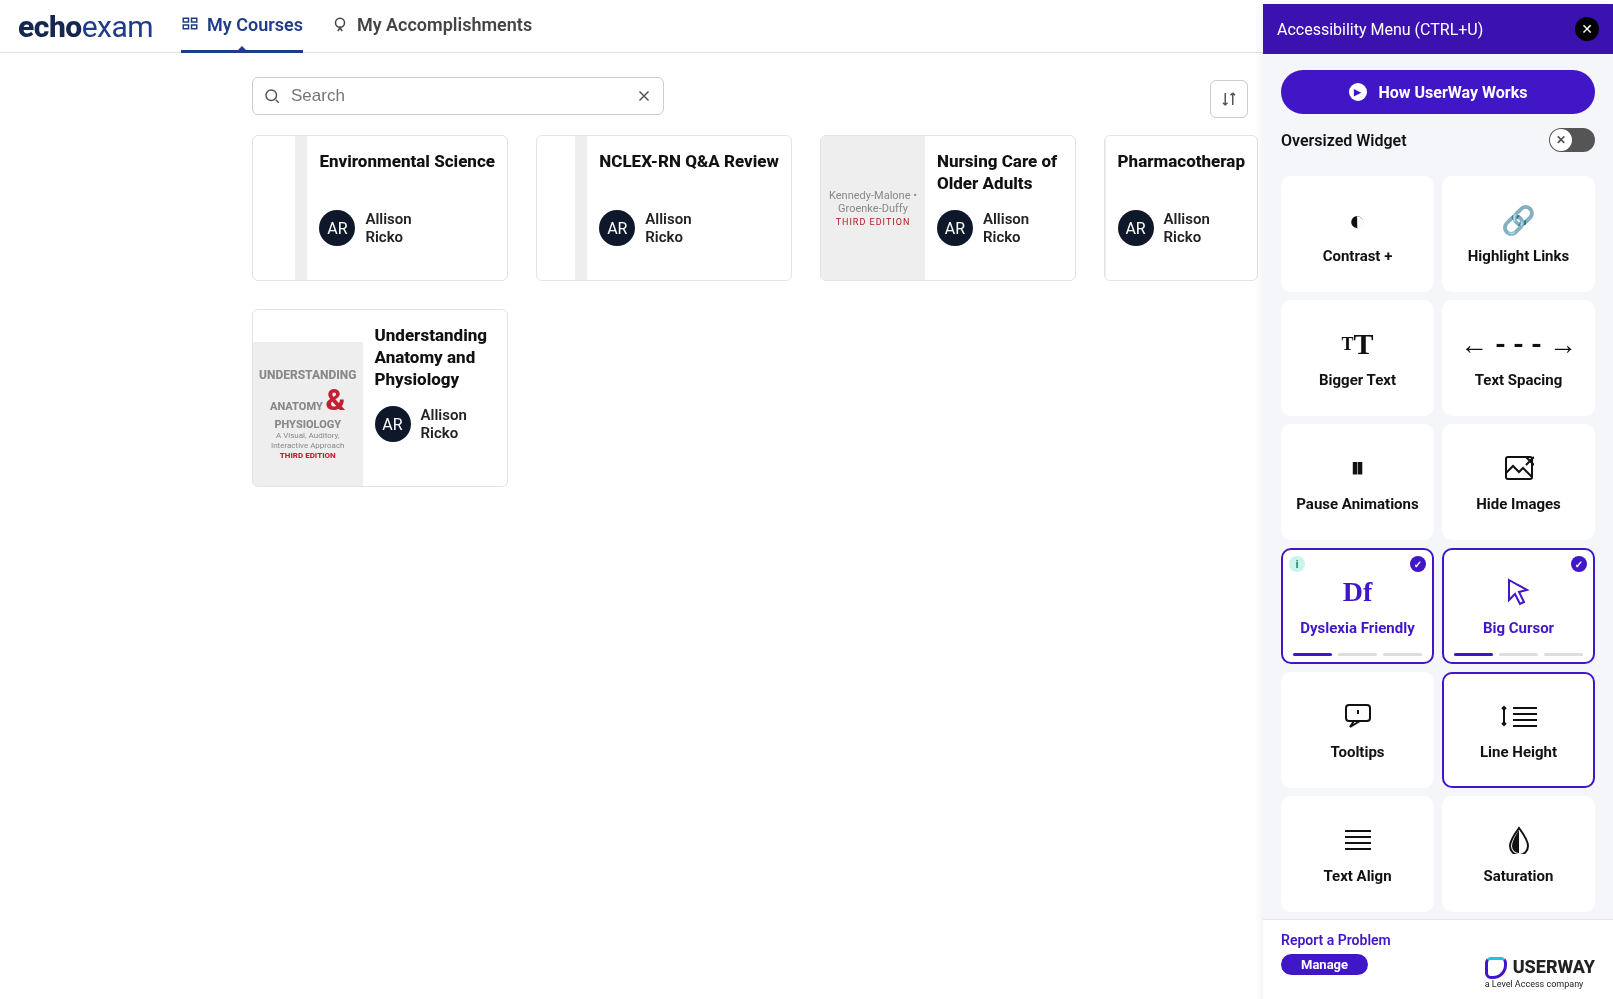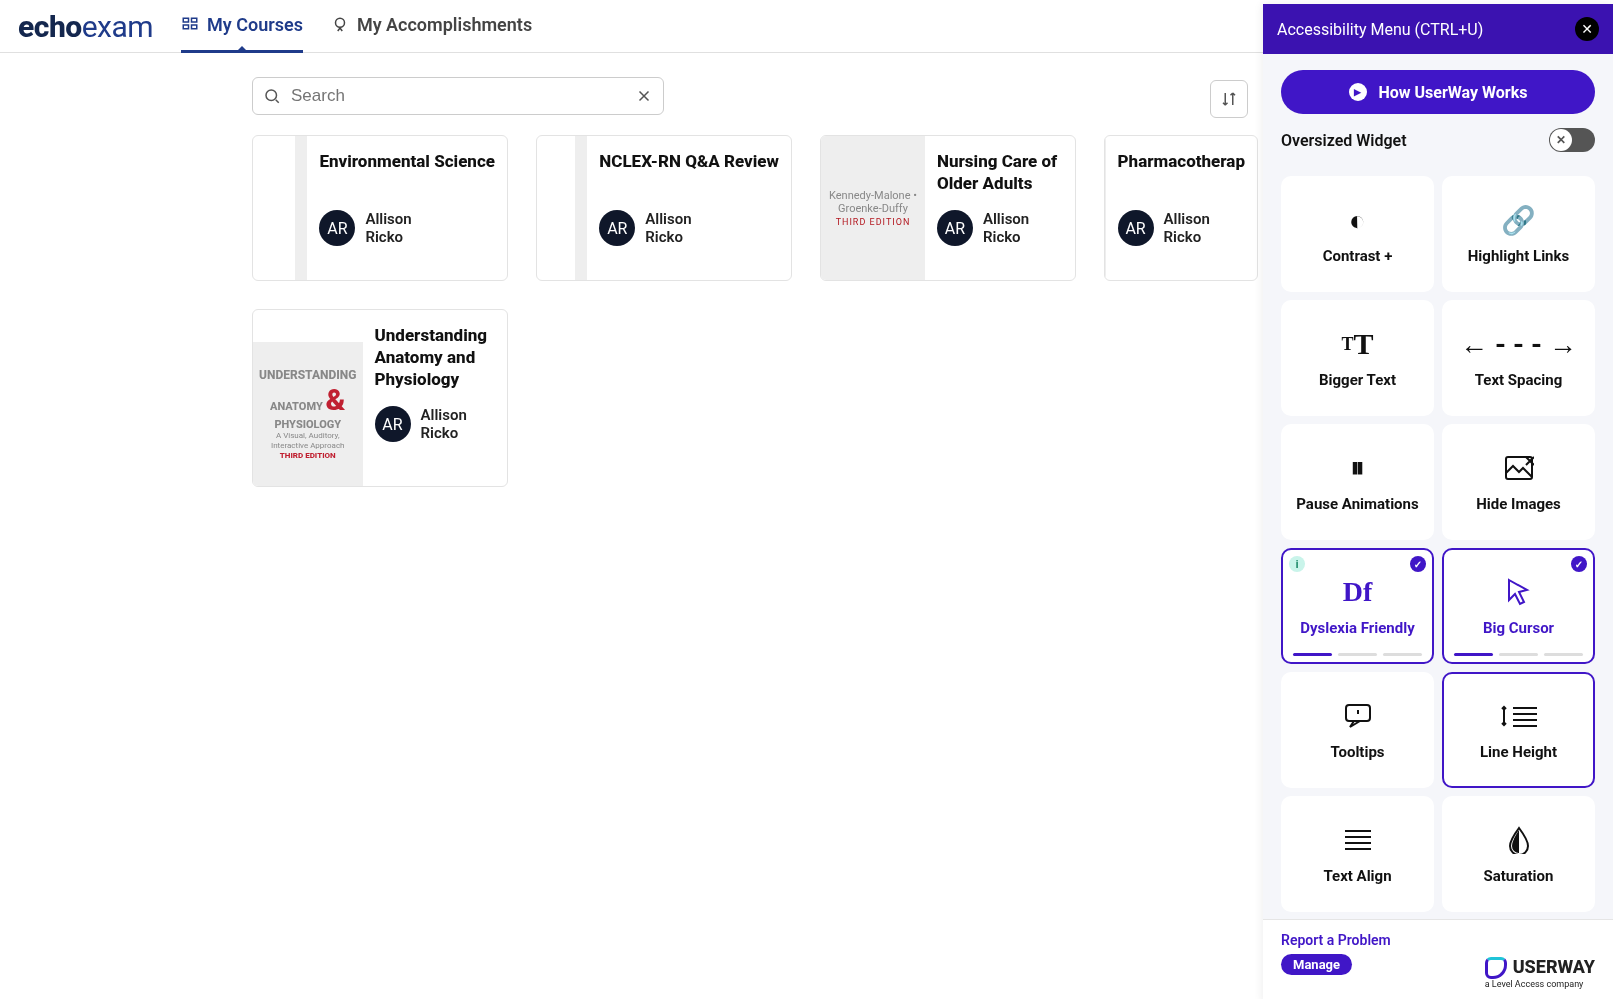--- a/index.html
+++ b/index.html
@@ -58,21 +58,21 @@
 .tile .ticon { font-size:28px; color:#111; height:34px; display:flex;align-items:center;justify-content:center;}
 .tile.active .ticon { color:#4016c7; }
 .check { position:absolute; top:6px; right:6px; width:16px;height:16px;border-radius:50%;background:#4016c7;color:#fff;font-size:10px;display:flex;align-items:center;justify-content:center;}
 .info { position:absolute; top:6px; left:6px; width:16px;height:16px;border-radius:50%;background:#c9f4ea;color:#0a7d5a;font-size:10px;display:flex;align-items:center;justify-content:center;font-weight:700;}
 .progress { position:absolute; bottom:6px; left:10px; right:10px; height:3px; display:flex; gap:6px; }
 .progress .seg{flex:1;background:#ddd;border-radius:2px;}
 .progress .seg.on{background:#4016c7;}
 
 .a11y-foot { background:#fff; border-top:1px solid #e5e5e5; padding:12px 18px 14px; display:flex; align-items:flex-start; justify-content:space-between; }
 .report { font-size:14px; color:#4016c7; font-weight:600; }
-.manage { display:inline-block; margin-top:6px; background:#4016c7; color:#fff; font-size:13px; font-weight:700; padding:3px 12px; border-radius:12px; }
+.manage { display:inline-block; margin-top:6px; background:#4016c7; color:#fff; font-size:13px; font-weight:700; padding:3px 20px; border-radius:12px; }
 .uwlogo { font-size:18px; font-weight:800; color:#222;margin-top:24px; }
 .uwlogo .sub{font-size:9px; font-weight:400; display:block;}
 .uwmark{display:inline-block;width:22px;height:22px;border:3px solid #4016c7;border-radius:6px 6px 14px 6px;margin-right:6px;vertical-align:middle;border-top-color:#20c4d8;}
 
 svg { display:block; }
 </style>
 </head>
 <body>
 
 <div class="topbar">

